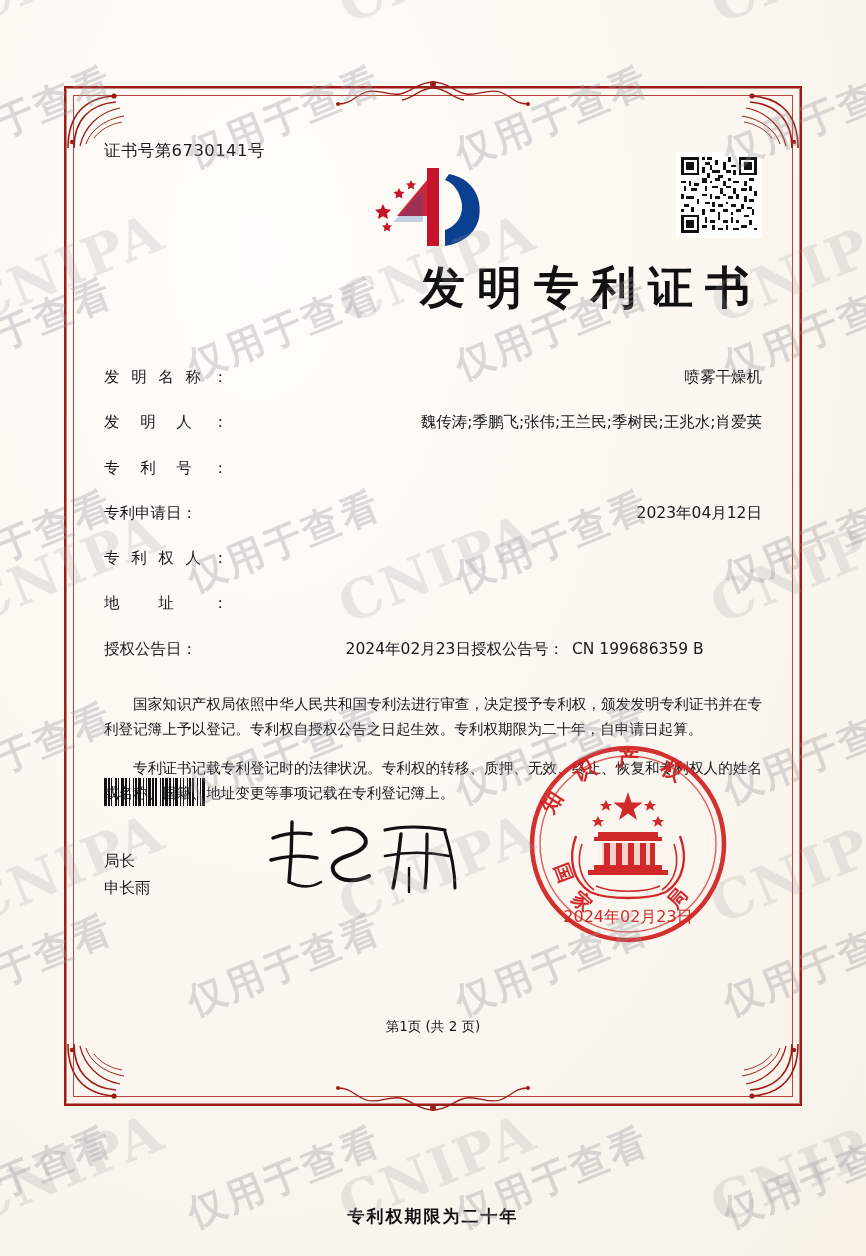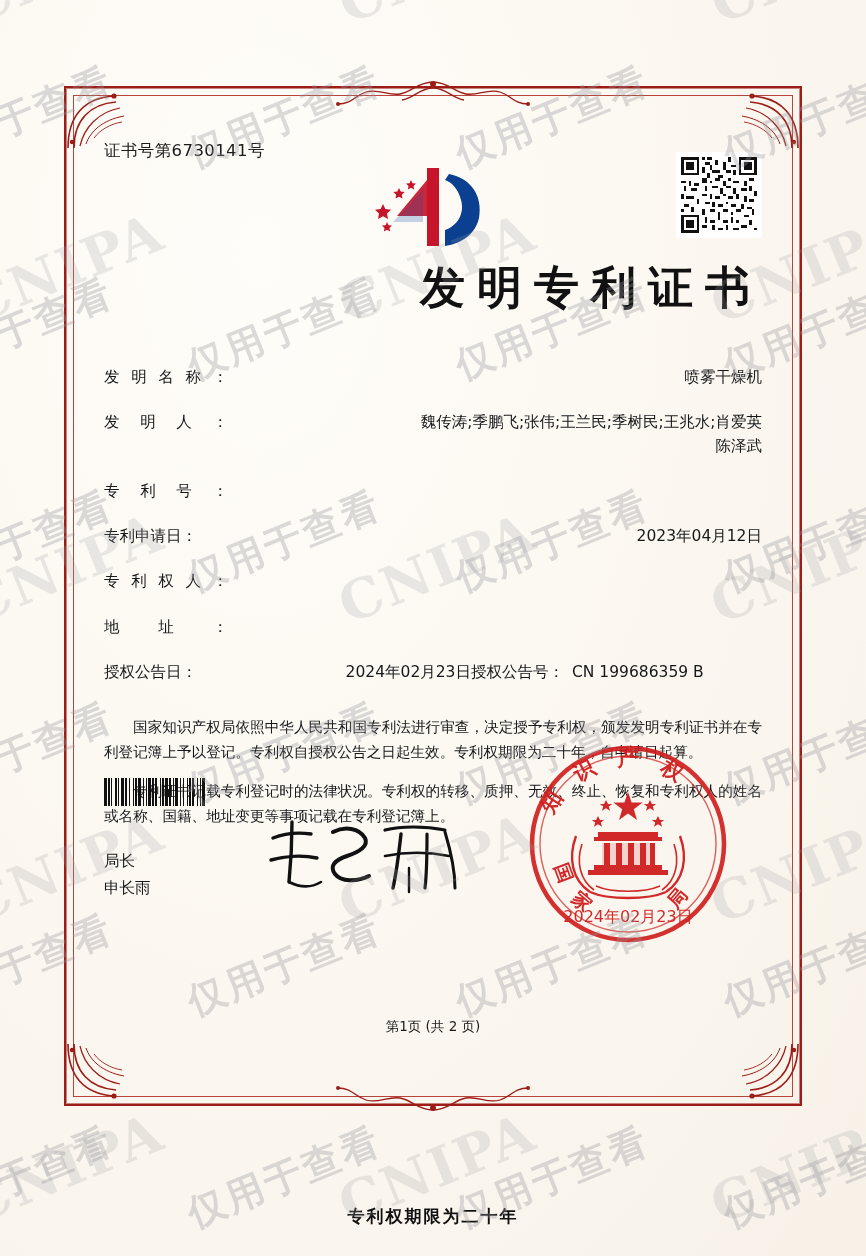--- a/index.html
+++ b/index.html
@@ -433,21 +433,20 @@
 
       <div class="row">
         <div class="lbl">
           <span>发</span>
           <span>明</span>
           <span>人</span>
           <span>：</span>
         </div>
         <div class="val">
           <span>魏传涛;季鹏飞;张伟;王兰民;季树民;王兆水;肖爱英</span>
-          <span class="second-line">陈泽武</span>
         </div>
       </div>
 
       <div class="row">
         <div class="lbl">
           <span>专</span>
           <span>利</span>
           <span>号</span>
           <span>：</span>
         </div>

